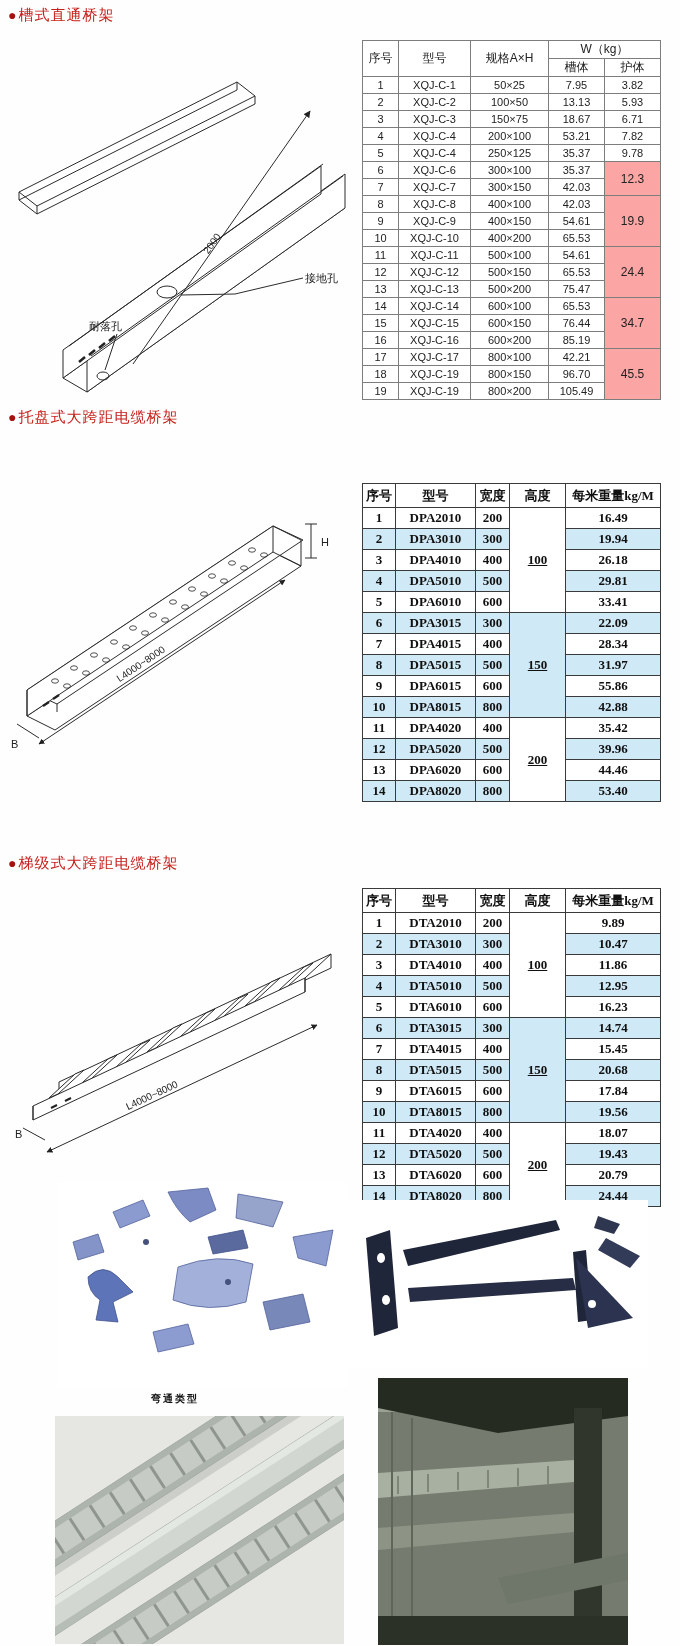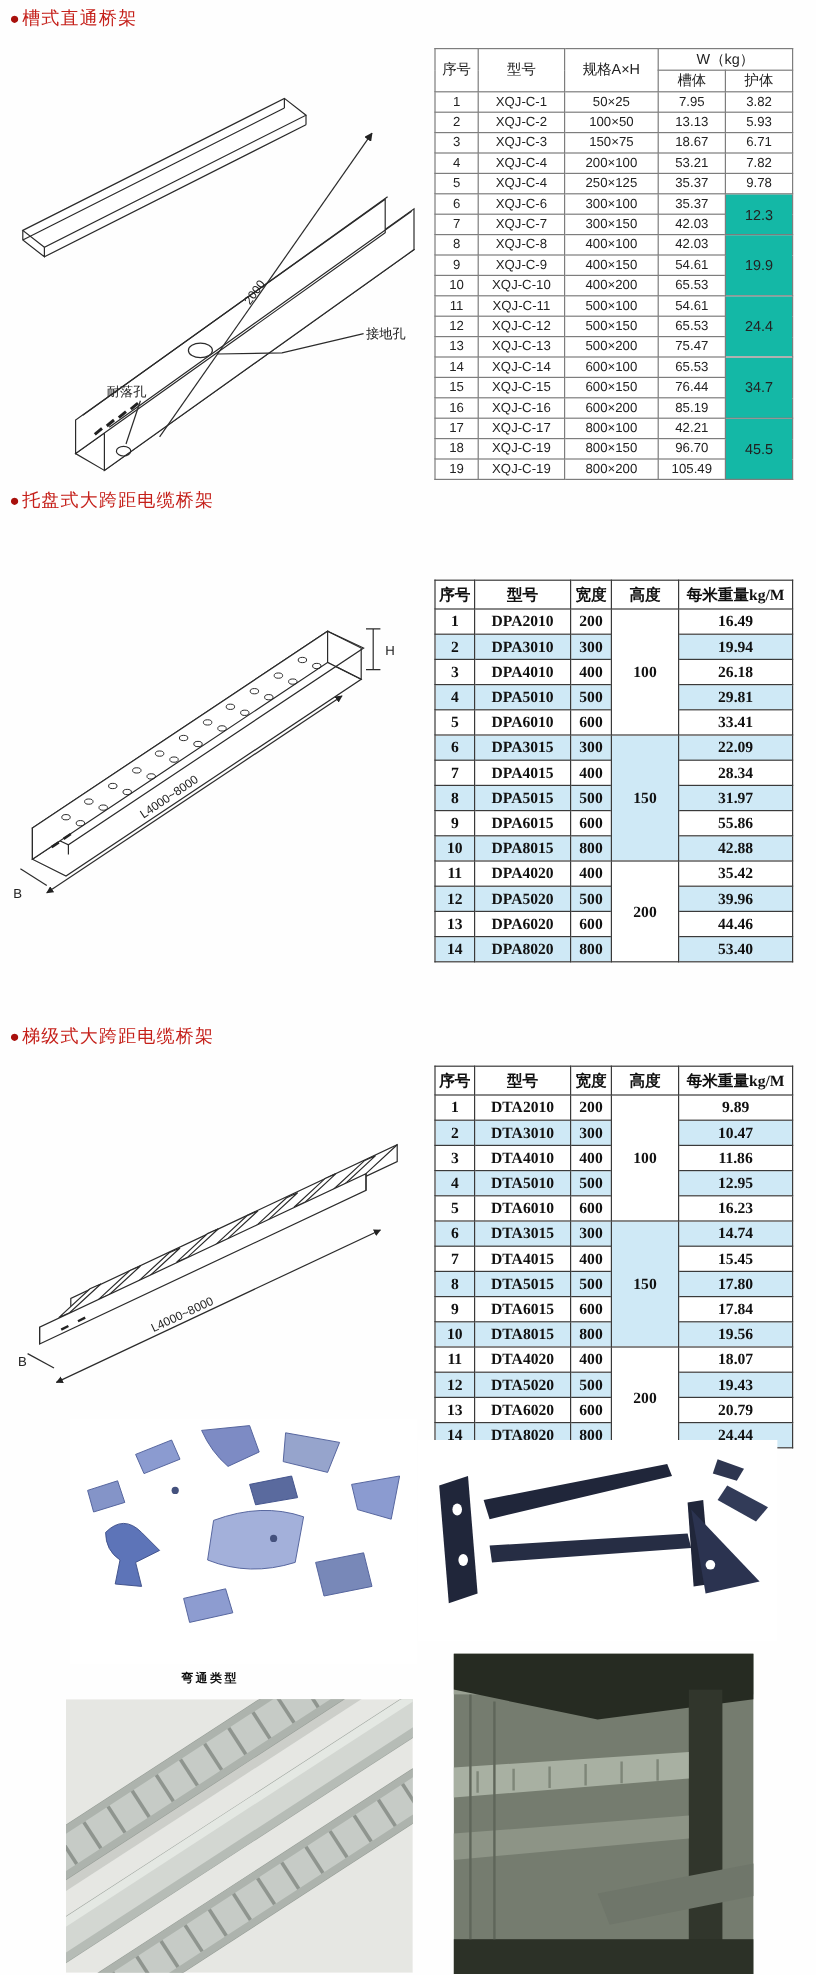--- a/index.html
+++ b/index.html
@@ -4,26 +4,26 @@
 <style>
   html,body{margin:0;padding:0;}
   body{width:680px;height:1646px;position:relative;background:#fefefe;overflow:hidden;
        font-family:"Liberation Sans",sans-serif;}
   .sec-title{position:absolute;left:8px;font-weight:normal;font-size:15px;color:#c5201a;letter-spacing:1px;white-space:nowrap;}
   .sec-title .bullet{color:#a8100c;font-size:14px;margin-right:1px;}
   table{border-collapse:collapse;table-layout:fixed;position:absolute;background:#fff;padding-left:32px;}
   .tbl1{left:362px;top:40px;width:298px;font-family:"Liberation Sans",sans-serif;font-size:11px;color:#222;}
   .tbl1 th,.tbl1 td{border:1px solid #7d7d7d;text-align:center;padding:0;height:16px;overflow:hidden;white-space:nowrap;}
   .tbl1 thead th{font-weight:normal;font-size:12px;}
-  .tbl1 td.mblue{background:#14b8a6;font-size:12px;}
+  .tbl1 td.mblue{background:#fca5a5;font-size:12px;}
   .tbl23{width:298px;font-family:"Liberation Serif",serif;font-weight:bold;font-size:13px;color:#101010;}
   .tbl23 th,.tbl23 td{border:1px solid #3a3a3a;text-align:center;padding:0;height:20px;overflow:hidden;white-space:nowrap;}
   .tbl23 thead th{height:23px;}
   .tbl23 tbody tr:nth-child(even) td{background:#cfe9f6;}
-  .tbl23 tbody td.hcell{background:#fff;}
+  .tbl23 tbody td.hcell{background:#fff;text-decoration:underline;}
   #tbl2{left:362px;top:483px;}
   #tbl3{left:362px;top:888px;}
   .diag{position:absolute;}
   .diag svg{display:block;}
   .dline{stroke:#2b2b2b;stroke-width:1;fill:none;}
   .dfill{stroke:#2b2b2b;stroke-width:1;fill:#fff;}
   .dtext{fill:#222;font-family:"Liberation Sans",sans-serif;font-size:11px;}
   .dimtext{fill:#222;font-family:"Liberation Sans",sans-serif;font-size:10px;}
   .photo{position:absolute;}
   .photo-caption{position:absolute;font-weight:bold;font-size:10px;color:#111;letter-spacing:2px;text-align:center;}
@@ -475,21 +475,21 @@
       <tr>
         <td>7</td>
         <td>DTA4015</td>
         <td>400</td>
         <td>15.45</td>
       </tr>
       <tr>
         <td>8</td>
         <td>DTA5015</td>
         <td>500</td>
-        <td>17.80</td>
+        <td>20.68</td>
       </tr>
       <tr>
         <td>9</td>
         <td>DTA6015</td>
         <td>600</td>
         <td>17.84</td>
       </tr>
       <tr>
         <td>10</td>
         <td>DTA8015</td>

